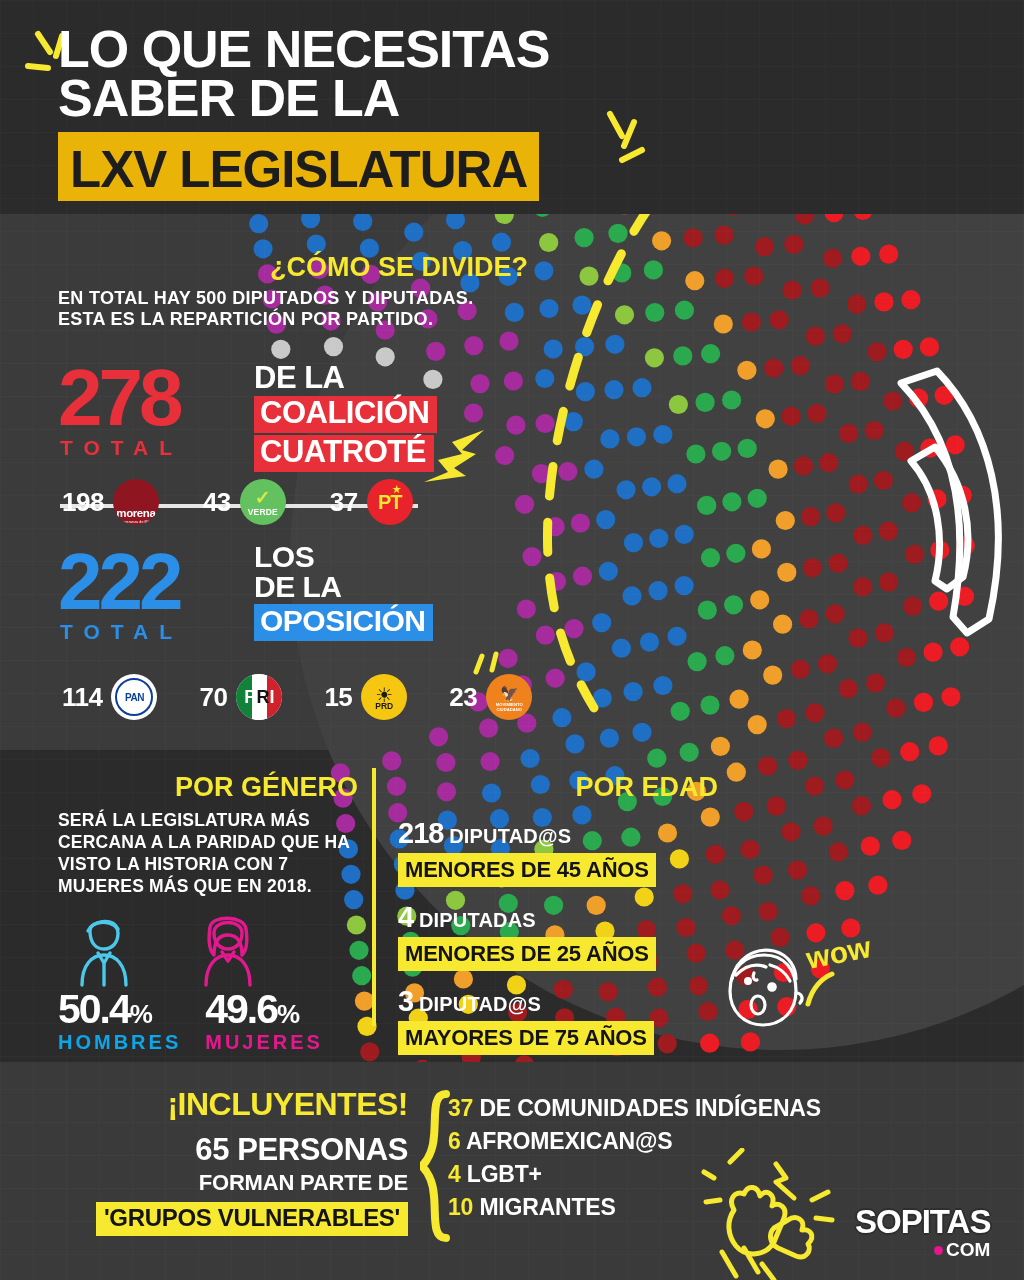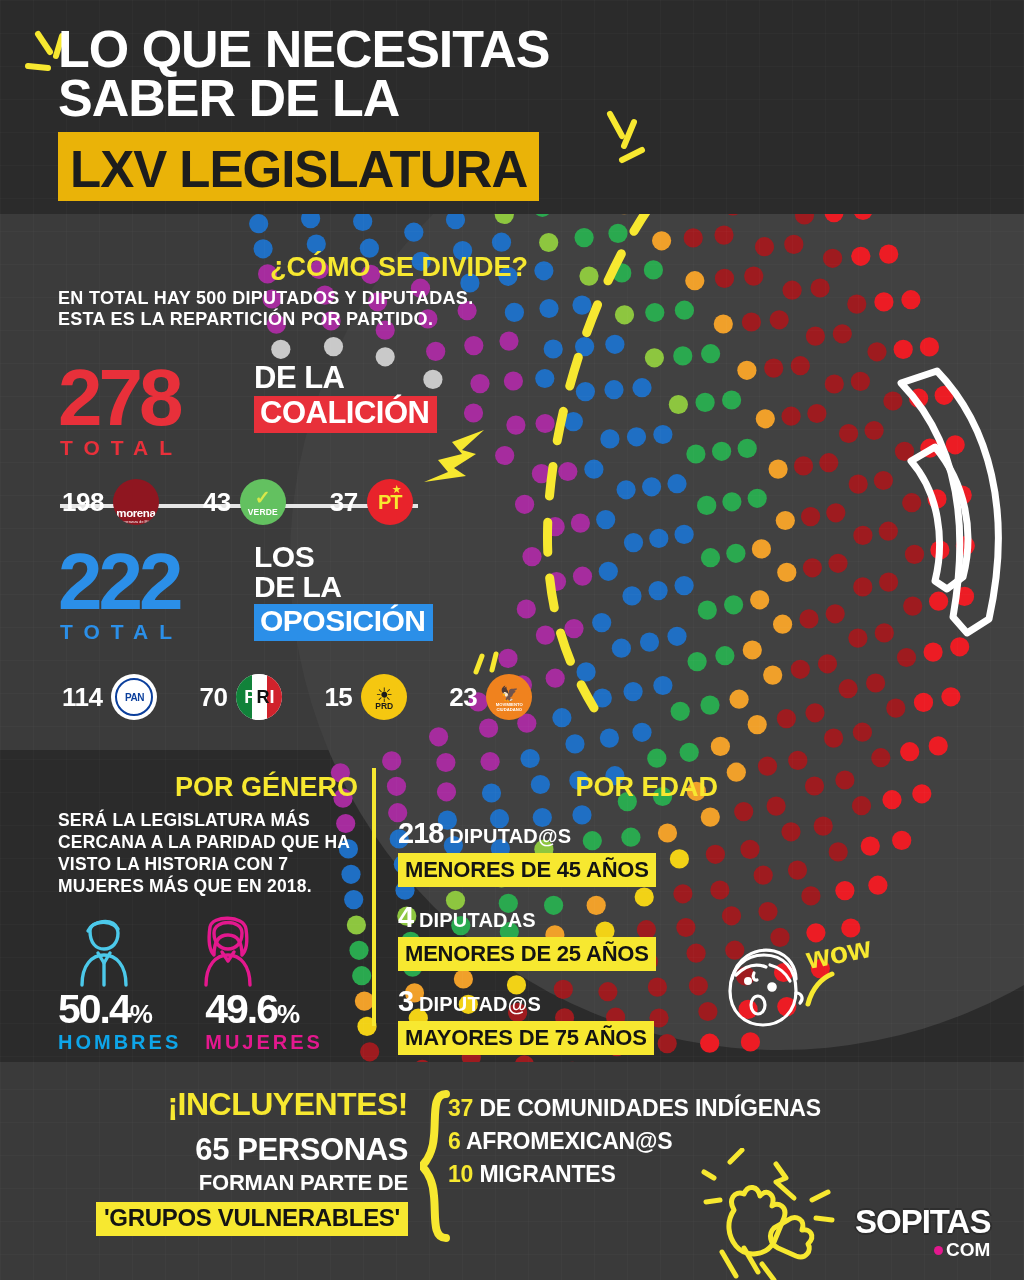--- a/index.html
+++ b/index.html
@@ -694,20 +694,21 @@
       <div>EN TOTAL HAY 500 DIPUTADOS Y DIPUTADAS.</div>
       <div>ESTA ES LA REPARTICIÓN POR PARTIDO.</div>
     </div>
 
     <div class="coal-row">
       <div class="bignum red">278</div>
       <div class="totallabel red">TOTAL</div>
       <div class="coal-txt">
         <div class="plain">DE LA</div>
         <div><span class="hl-red">COALICIÓN</span></div>
+        <div><span class="hl-red">CUATROTÉ</span></div>
       </div>
     </div>
 
     <svg class="spark" style="left:360px; top:172px;" width="80" height="80" viewBox="0 0 80 80">
       <path d="M6 58 L30 48 L20 36 L44 30 L34 18 L66 6 L44 26 L58 30 L36 44 L48 52 Z" fill="#f7e830"></path>
     </svg>
 
     <div class="hr-white"></div>
 
     <div class="coal-row" style="margin-top:40px;">
@@ -888,20 +889,24 @@
   <div class="incl-list">
     <div class="incl-row">
       <span class="n">37</span>
       <span>DE COMUNIDADES INDÍGENAS</span>
     </div>
     <div class="incl-row">
       <span class="n">6</span>
       <span>AFROMEXICAN@S</span>
     </div>
     <div class="incl-row">
+      <span class="n">4</span>
+      <span>LGBT+</span>
+    </div>
+    <div class="incl-row">
       <span class="n">10</span>
       <span>MIGRANTES</span>
     </div>
   </div>
 
   <svg class="spark" style="left:700px; top:1148px;" width="175" height="135" viewBox="0 0 175 135">
     <g fill="none" stroke="#f7e830" stroke-width="5" stroke-linecap="round" stroke-linejoin="round">
       <path d="M30 14 L42 2"></path>
       <path d="M14 30 L4 24"></path>
       <path d="M20 52 L6 54"></path>

